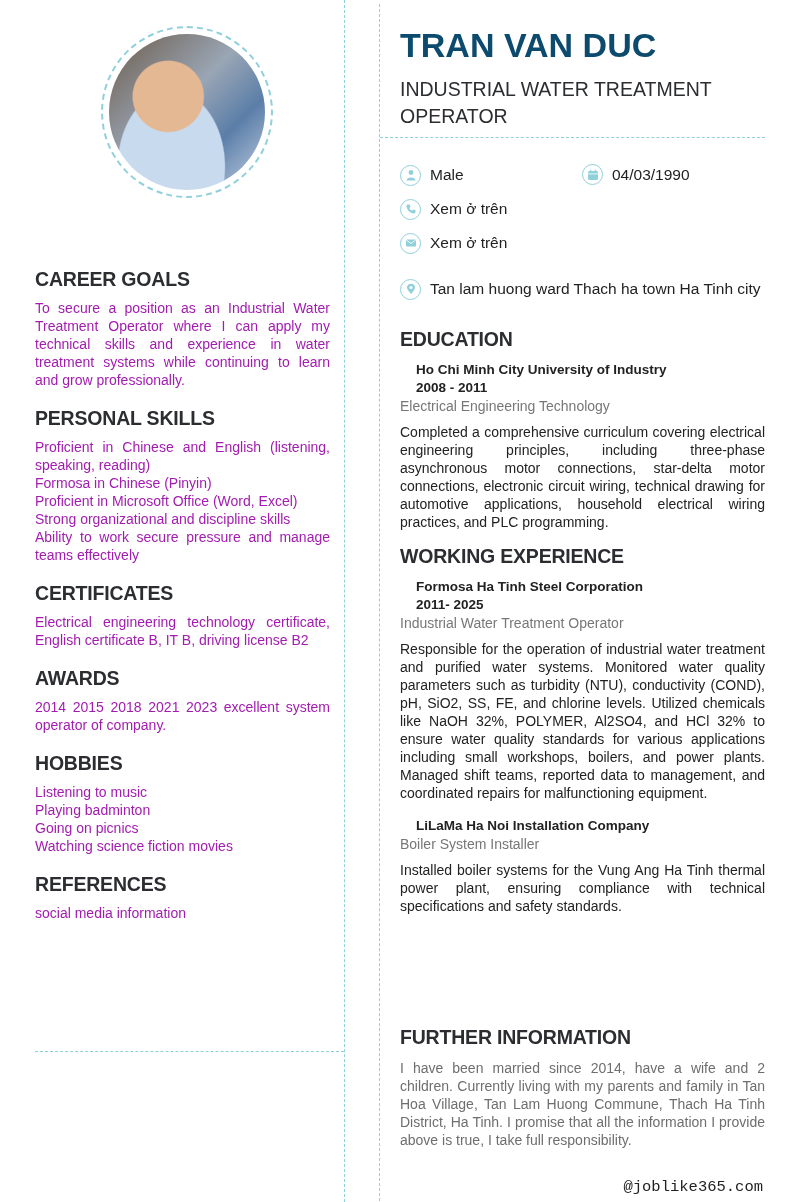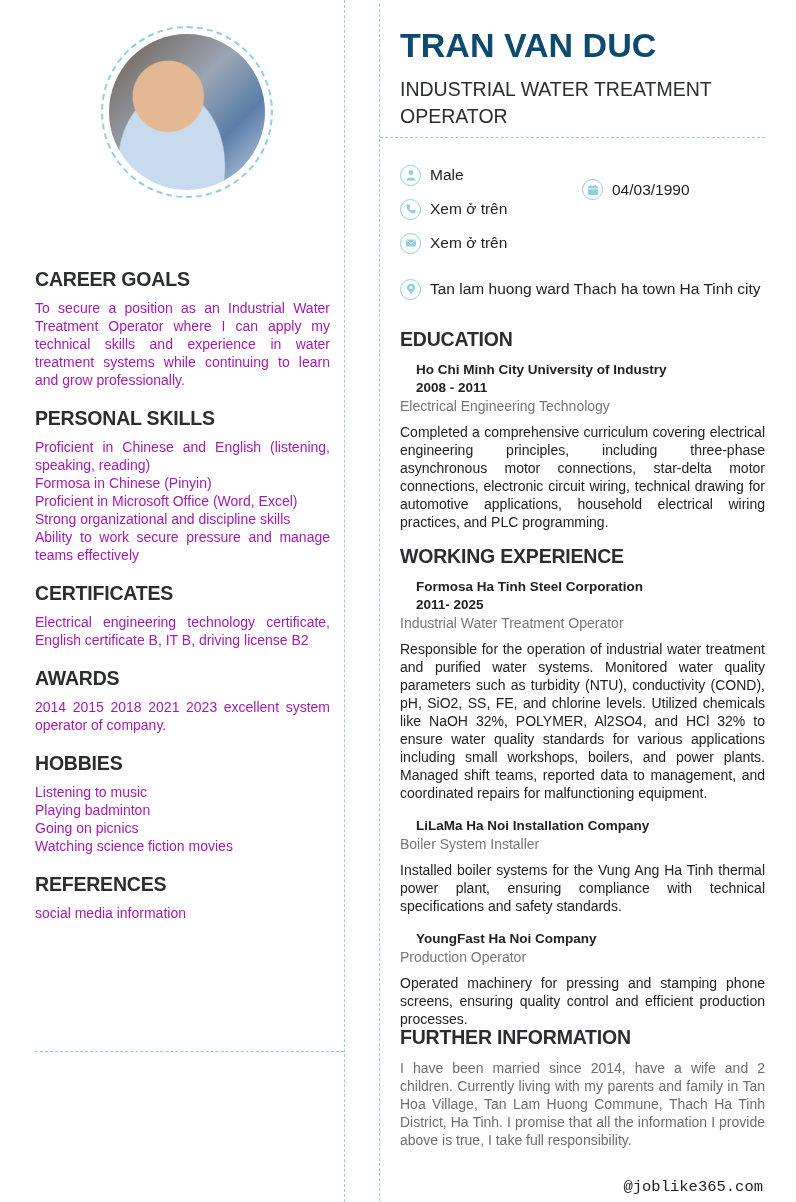--- a/index.html
+++ b/index.html
@@ -25,21 +25,21 @@
     .left .section { margin-bottom: 18px; }
     .list-line { display: block; }
 
     .right { position: absolute; left: 400px; top: 24px; width: 365px; }
     .name { font-weight: bold; font-size: 34px; color: #0c4a6e; letter-spacing: 0px; line-height: 42px; }
     .job-title { font-size: 19.5px; line-height: 27px; color: #2b2d30; margin-top: 10px; text-transform: uppercase; }
 
     .contact { position: absolute; left: 400px; top: 163px; width: 365px; font-size: 15.5px; color: #222; }
     .c-row { position: relative; display: flex; align-items: center; height: 24px; margin-bottom: 10px; }
     .c-item { display: flex; align-items: center; }
-    .c-item.dob { position: absolute; left: 182px; top: 16px; }
+    .c-item.dob { position: absolute; left: 182px; top: 1px; }
     .icon { width: 21px; height: 21px; border-radius: 50%; border: 1.5px solid #8fd0da; display: inline-flex; align-items: center; justify-content: center; margin-right: 9px; flex-shrink: 0; }
     .icon svg { width: 12px; height: 12px; }
     .c-row.addr { height: 48px; align-items: center; }
     .c-row.addr .c-text { line-height: 24px; }
 
     .rsec { position: absolute; left: 400px; width: 365px; }
     .entry-title { font-weight: bold; font-size: 13.5px; color: #222; line-height: 18px; padding-left: 16px; }
     .entry-sub { font-size: 14px; color: #777; line-height: 18px; }
     .entry-desc { font-size: 14px; line-height: 18px; color: #222; text-align: justify; margin-top: 8px; }
     .entry { margin-bottom: 15px; }
@@ -173,25 +173,20 @@
     <div class="entry-title">Formosa Ha Tinh Steel Corporation</div>
     <div class="entry-title">2011- 2025</div>
     <div class="entry-sub">Industrial Water Treatment Operator</div>
     <div class="entry-desc">Responsible for the operation of industrial water treatment and purified water systems. Monitored water quality parameters such as turbidity (NTU), conductivity (COND), pH, SiO2, SS, FE, and chlorine levels. Utilized chemicals like NaOH 32%, POLYMER, Al2SO4, and HCl 32% to ensure water quality standards for various applications including small workshops, boilers, and power plants. Managed shift teams, reported data to management, and coordinated repairs for malfunctioning equipment.</div>
   </div>
   <div class="entry">
     <div class="entry-title">LiLaMa Ha Noi Installation Company</div>
     <div class="entry-sub">Boiler System Installer</div>
     <div class="entry-desc">Installed boiler systems for the Vung Ang Ha Tinh thermal power plant, ensuring compliance with technical specifications and safety standards.</div>
   </div>
-  <div class="entry">
-    <div class="entry-title">YoungFast Ha Noi Company</div>
-    <div class="entry-sub">Production Operator</div>
-    <div class="entry-desc">Operated machinery for pressing and stamping phone screens, ensuring quality control and efficient production processes.</div>
-  </div>
 </div>
 
 <div class="rsec" style="top:1026px;">
   <div class="sec-title">FURTHER INFORMATION</div>
   <div class="entry-desc gray" style="margin-top:10px;">I have been married since 2014, have a wife and 2 children. Currently living with my parents and family in Tan Hoa Village, Tan Lam Huong Commune, Thach Ha Tinh District, Ha Tinh. I promise that all the information I provide above is true, I take full responsibility.</div>
 </div>
 
 <div class="watermark">@joblike365.com</div>
 
 </body></html>

